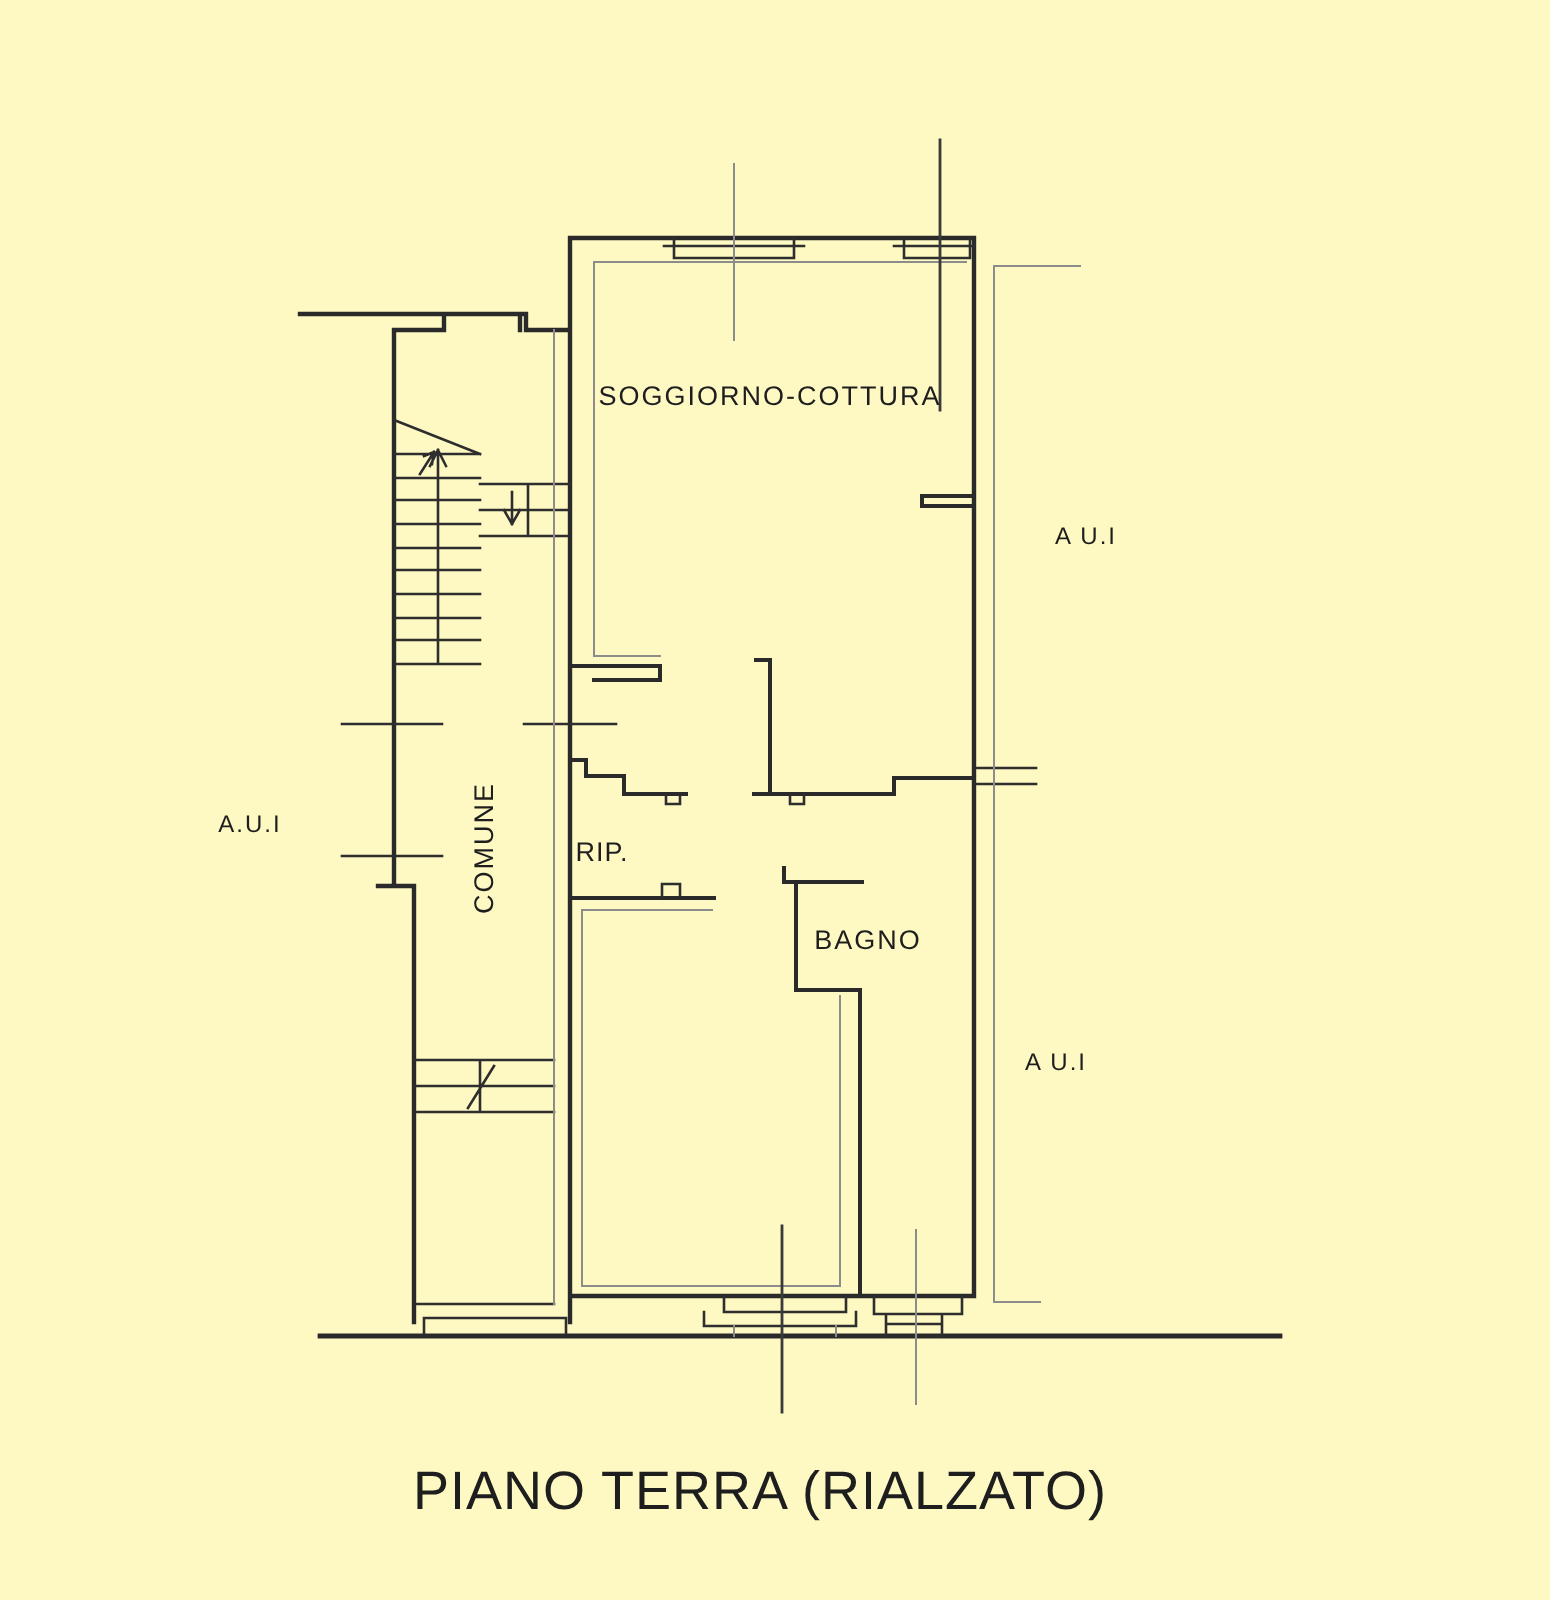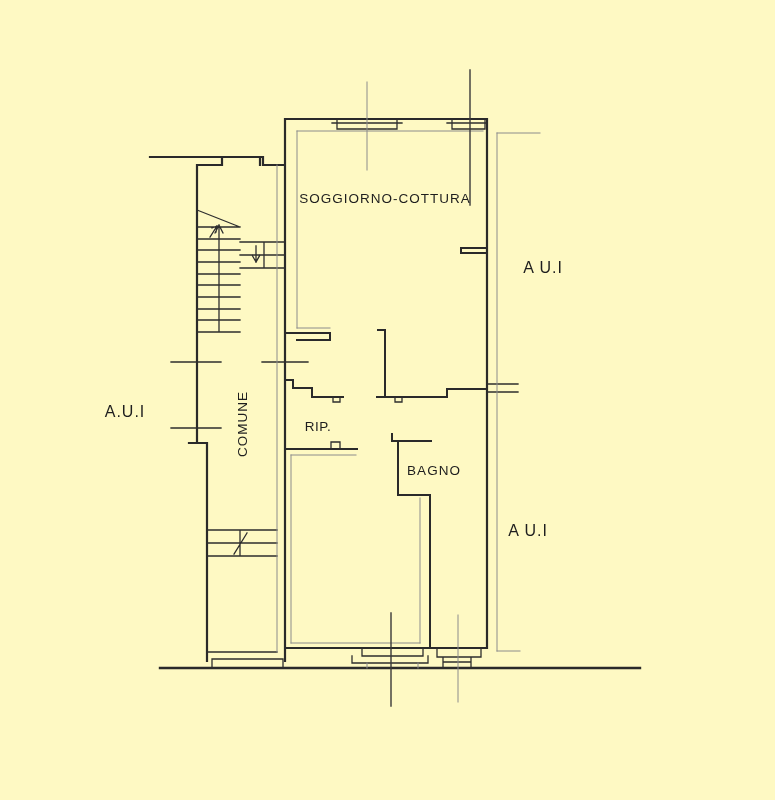--- a/index.html
+++ b/index.html
@@ -12,21 +12,21 @@
   }
   svg.plan{position:absolute;left:0;top:0;}
   .lbl{
     position:absolute;
     transform:translate(-50%,-50%);
     color:#1e1e1e;
     white-space:nowrap;
     font-family:"Liberation Sans", sans-serif;
   }
   .lbl.room{font-size:13.5px;letter-spacing:1px;}
-  .lbl.small{font-size:16px;letter-spacing:1px;}
+  .lbl.small{font-size:12px;letter-spacing:1px;}
   .lbl.rotated{transform:translate(-50%,-50%) rotate(-90deg);}
   .lbl.title{font-size:27px;letter-spacing:0.5px;}
 </style>
 </head>
 <body>
 
 <div class="canvas">
 
   <svg class="plan" width="775" height="800" viewBox="0 0 775 800">
 
@@ -88,26 +88,27 @@
              M367,82 V170
              M458,615 V702
              M367,663 V668 M418,663 V668" stroke="#8c8c8c"></path>
 
     <path fill="none" stroke-width="1.4" stroke-linecap="square" d="M470,70 V205
              M391,613 V706" stroke="#3a3a3a"></path>
   </svg>
 
   <div class="lbl room" style="left:385px;top:198px;">SOGGIORNO-COTTURA</div>
 
-  <div class="lbl room" style="left:318px;top:426px;letter-spacing:0.5px;">RIP.</div>
+  <div class="lbl room" style="left:301px;top:426px;letter-spacing:0.5px;">RIP.</div>
 
   <div class="lbl room" style="left:434px;top:470px;">BAGNO</div>
 
   <div class="lbl room rotated" style="left:242px;top:424px;">COMUNE</div>
 
   <div class="lbl small" style="left:125px;top:412px;text-align:center;">A.U.I</div>
 
   <div class="lbl small" style="left:543px;top:268px;">A U.I</div>
 
   <div class="lbl small" style="left:528px;top:531px;">A U.I</div>
 
+  <div class="lbl title" style="left:380px;top:746px;">PIANO TERRA (RIALZATO)</div>
 
 </div>
 
 </body></html>

